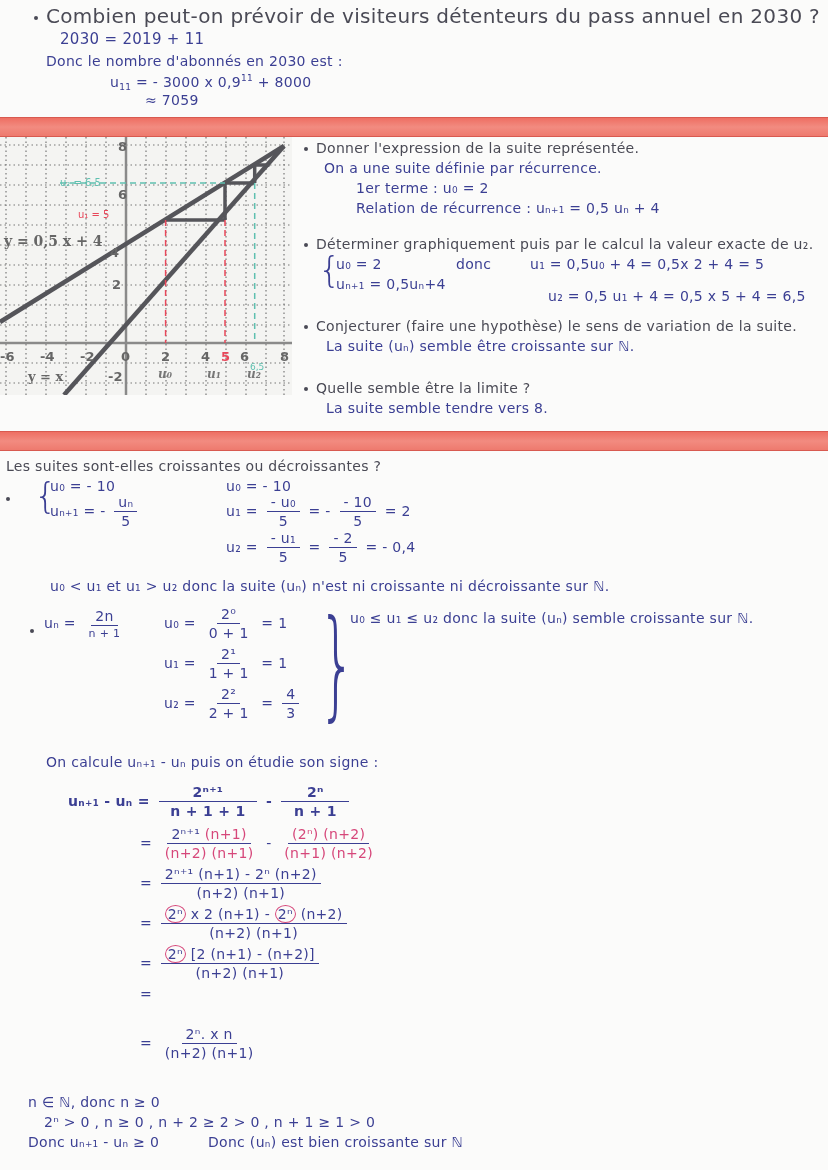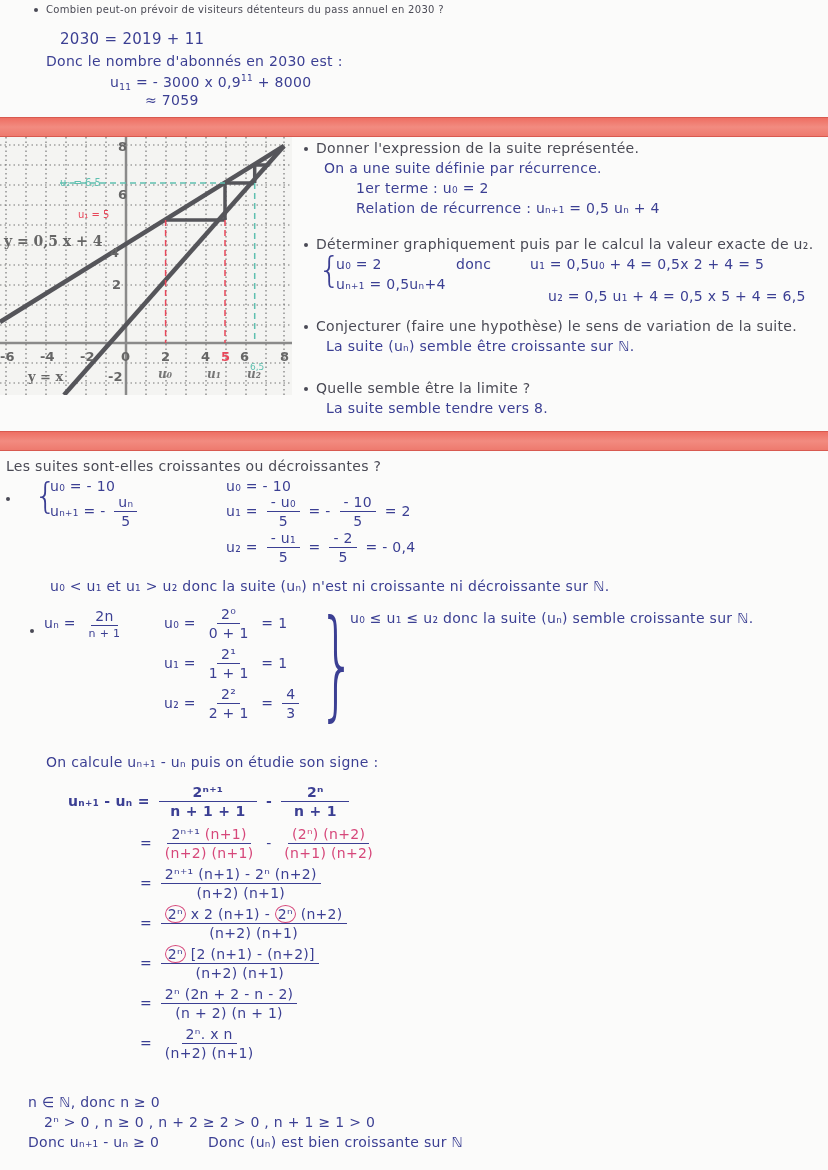--- a/index.html
+++ b/index.html
@@ -25,21 +25,21 @@
   .sub { font-size:9px; vertical-align:-3px; }
   .sup { font-size:9px; vertical-align:6px; }
   .circled { border:1.5px solid #d6477a; border-radius:50%; padding:0 2px; }
   .graph { position:absolute; left:0; top:137px; width:292px; height:258px; background:#f4f4f2; }
   .bullet { display:inline-block; width:4px; height:4px; border-radius:50%; background:#4a4a55; margin-right:8px; vertical-align:middle; }
 </style>
 </head>
 <body>
 
 <div>
-  <div class="abs hand dark" style="left:34px;top:4px;font-size:10px;">
+  <div class="abs hand dark" style="left:34px;top:4px;font-size:20px;">
     <span class="bullet"></span><span>Combien peut-on prévoir de visiteurs détenteurs du pass annuel en 2030 ?</span>
   </div>
   <div class="abs hand blue" style="left:60px;top:30px;font-size:15px;">2030 = 2019 + 11</div>
   <div class="abs hand blue" style="left:46px;top:53px;">Donc le nombre d'abonnés en 2030 est :</div>
   <div class="abs hand blue" style="left:110px;top:73px;">
     <span>u</span><span class="sub">11</span>
     <span>= - 3000 x 0,9</span><span class="sup">11</span>
     <span>+ 8000</span>
   </div>
   <div class="abs hand blue" style="left:145px;top:92px;">≈ 7059</div>
@@ -293,24 +293,20 @@
   <div class="abs hand blue" style="left:140px;top:946px;">
     <span>=</span>
     <span class="frac">
       <span class="num"><span class="circled">2ⁿ</span> <span>[2 (n+1) - (n+2)]</span></span>
       <span class="den">(n+2) (n+1)</span>
     </span>
   </div>
 
   <div class="abs hand blue" style="left:140px;top:986px;">
     <span>=</span>
-    <span class="frac">
-        <span class="num">2ⁿ (2n + 2 - n - 2)</span>
-        <span class="den">(n + 2) (n + 1)</span>
-      </span>
   </div>
 
   <div class="abs hand blue" style="left:140px;top:1026px;">
     <span>=</span>
     <span class="frac">
         <span class="num">2ⁿ. x n</span>
         <span class="den">(n+2) (n+1)</span>
       </span>
   </div>
 

